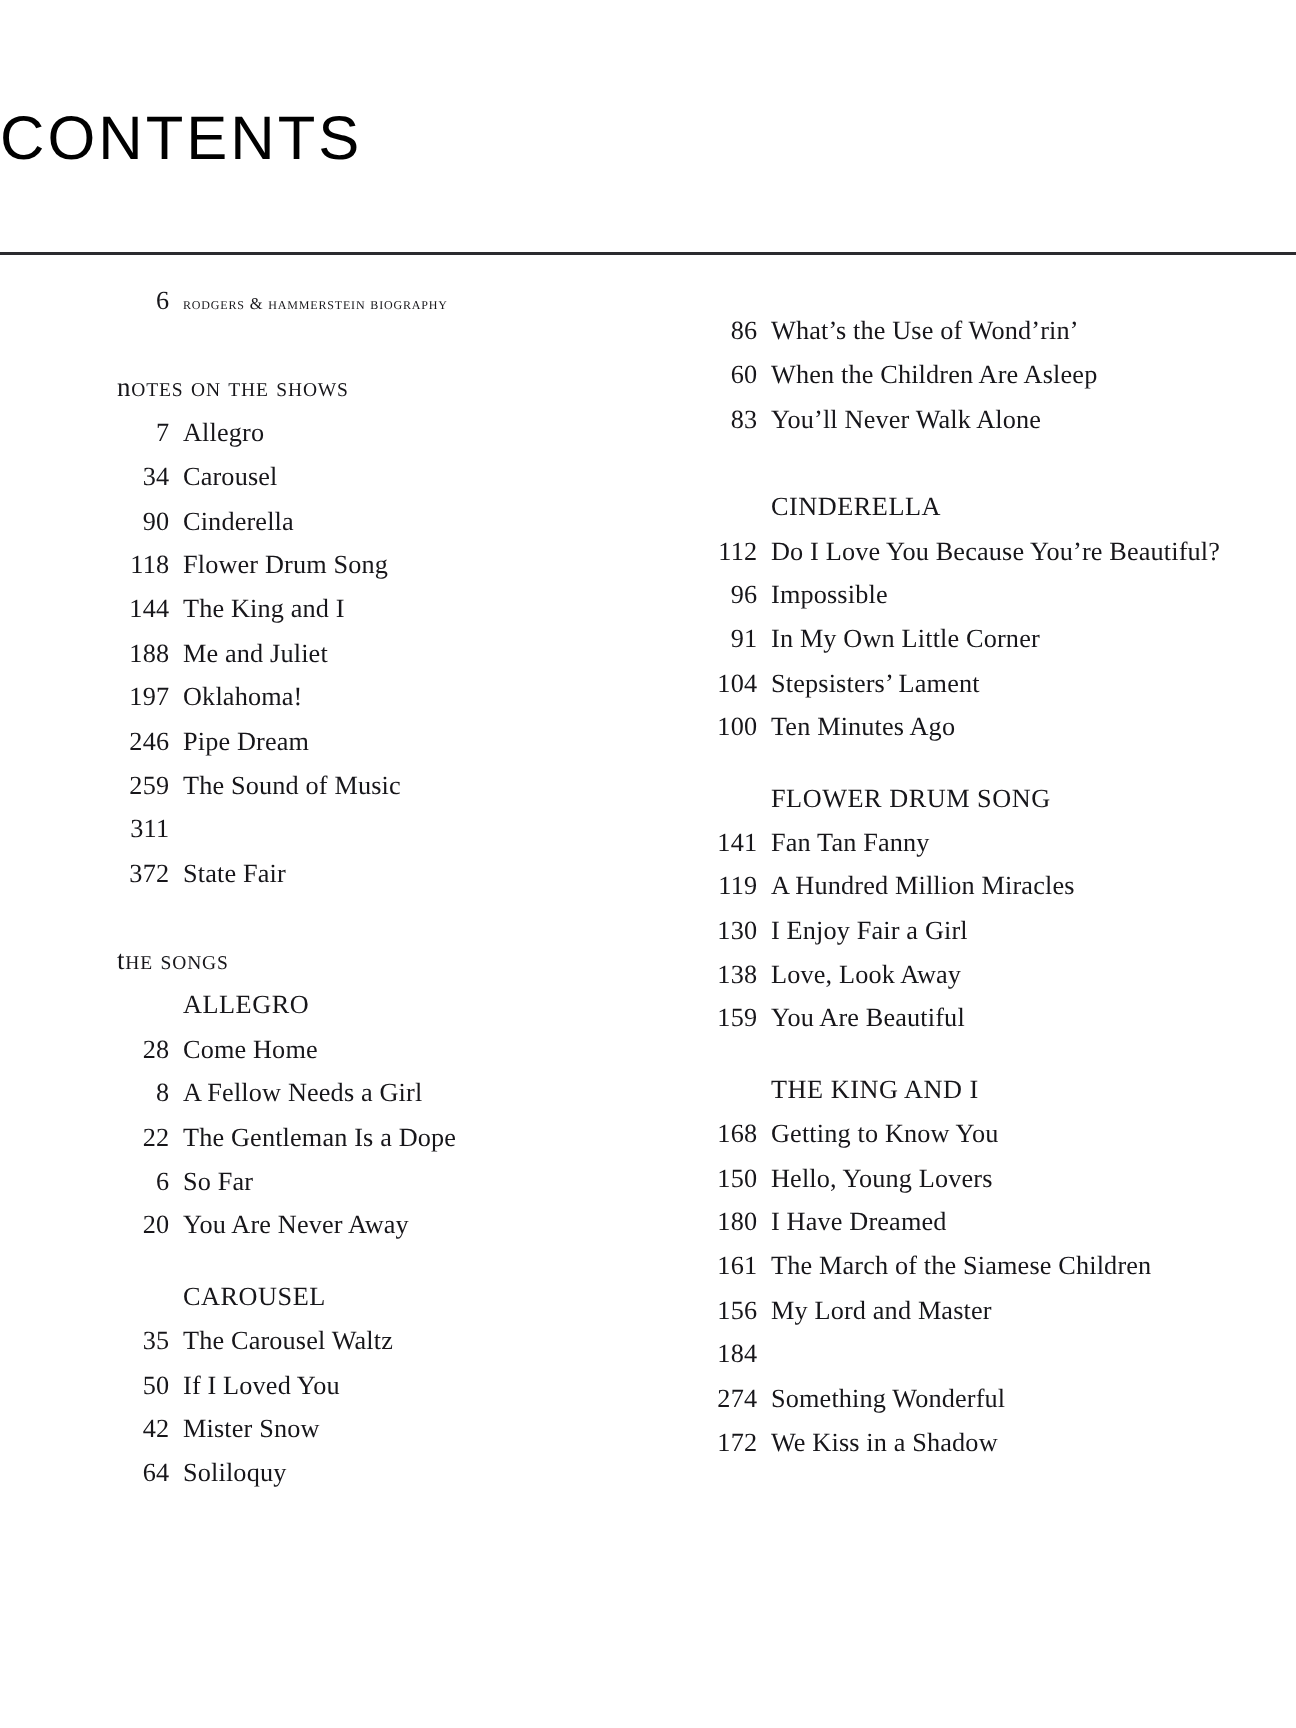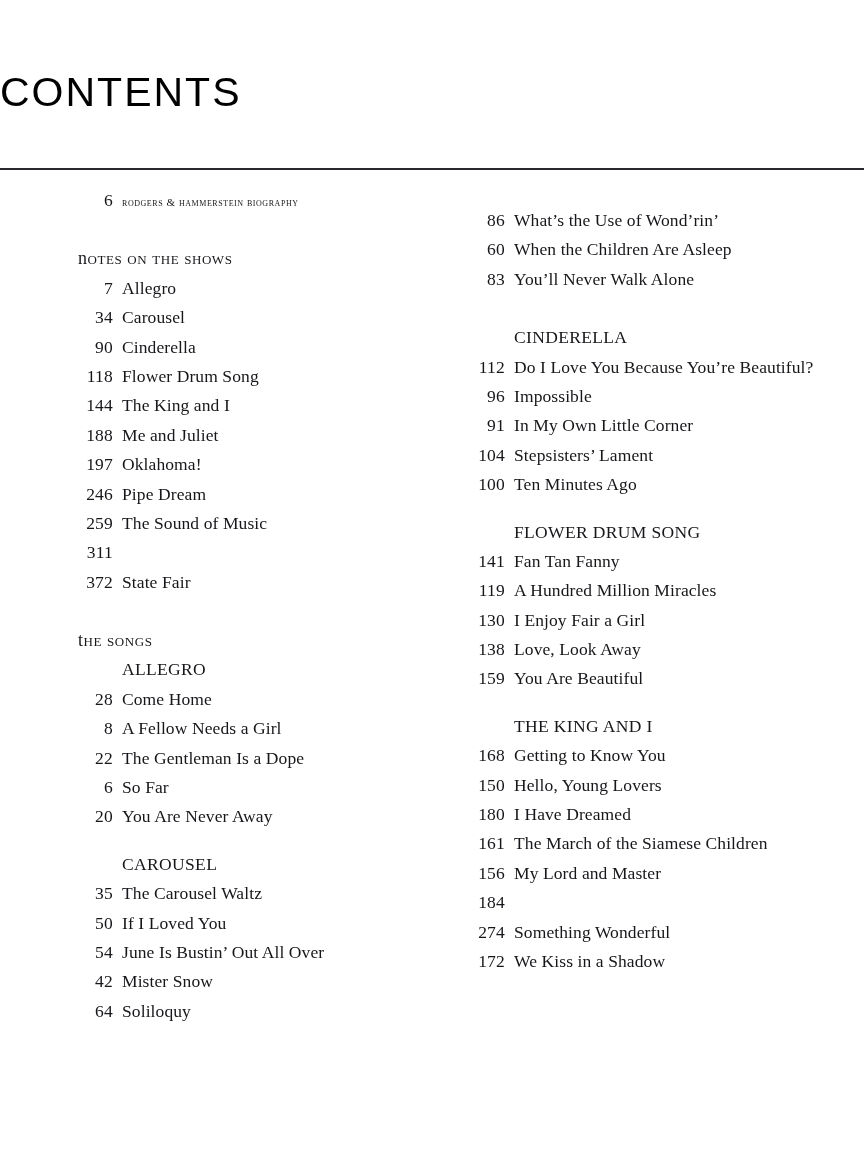--- a/index.html
+++ b/index.html
@@ -207,24 +207,20 @@
     <div>
       <div class="entry">
         <span class="num">35</span>
         <span class="ttl">The Carousel Waltz</span>
       </div>
       <div class="entry">
         <span class="num">50</span>
         <span class="ttl">If I Loved You</span>
       </div>
       <div class="entry">
-        <span class="num">54</span>
-        <span class="ttl">June Is Bustin’ Out All Over</span>
-      </div>
-      <div class="entry">
         <span class="num">42</span>
         <span class="ttl">Mister Snow</span>
       </div>
       <div class="entry">
         <span class="num">64</span>
         <span class="ttl">Soliloquy</span>
       </div>
     </div>
 
   </div>

